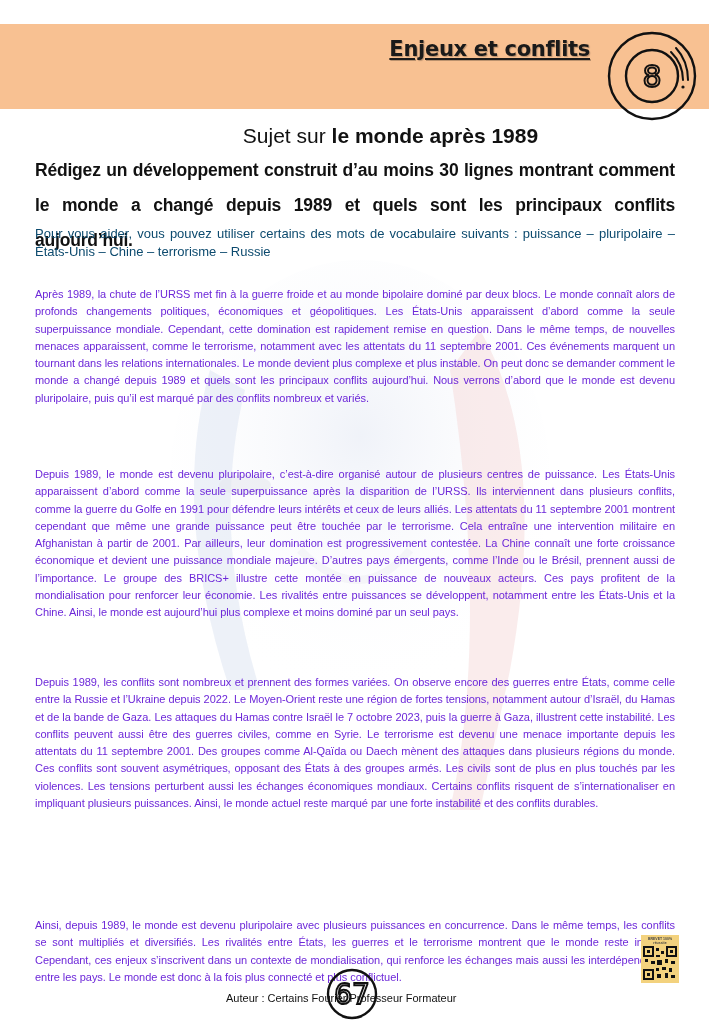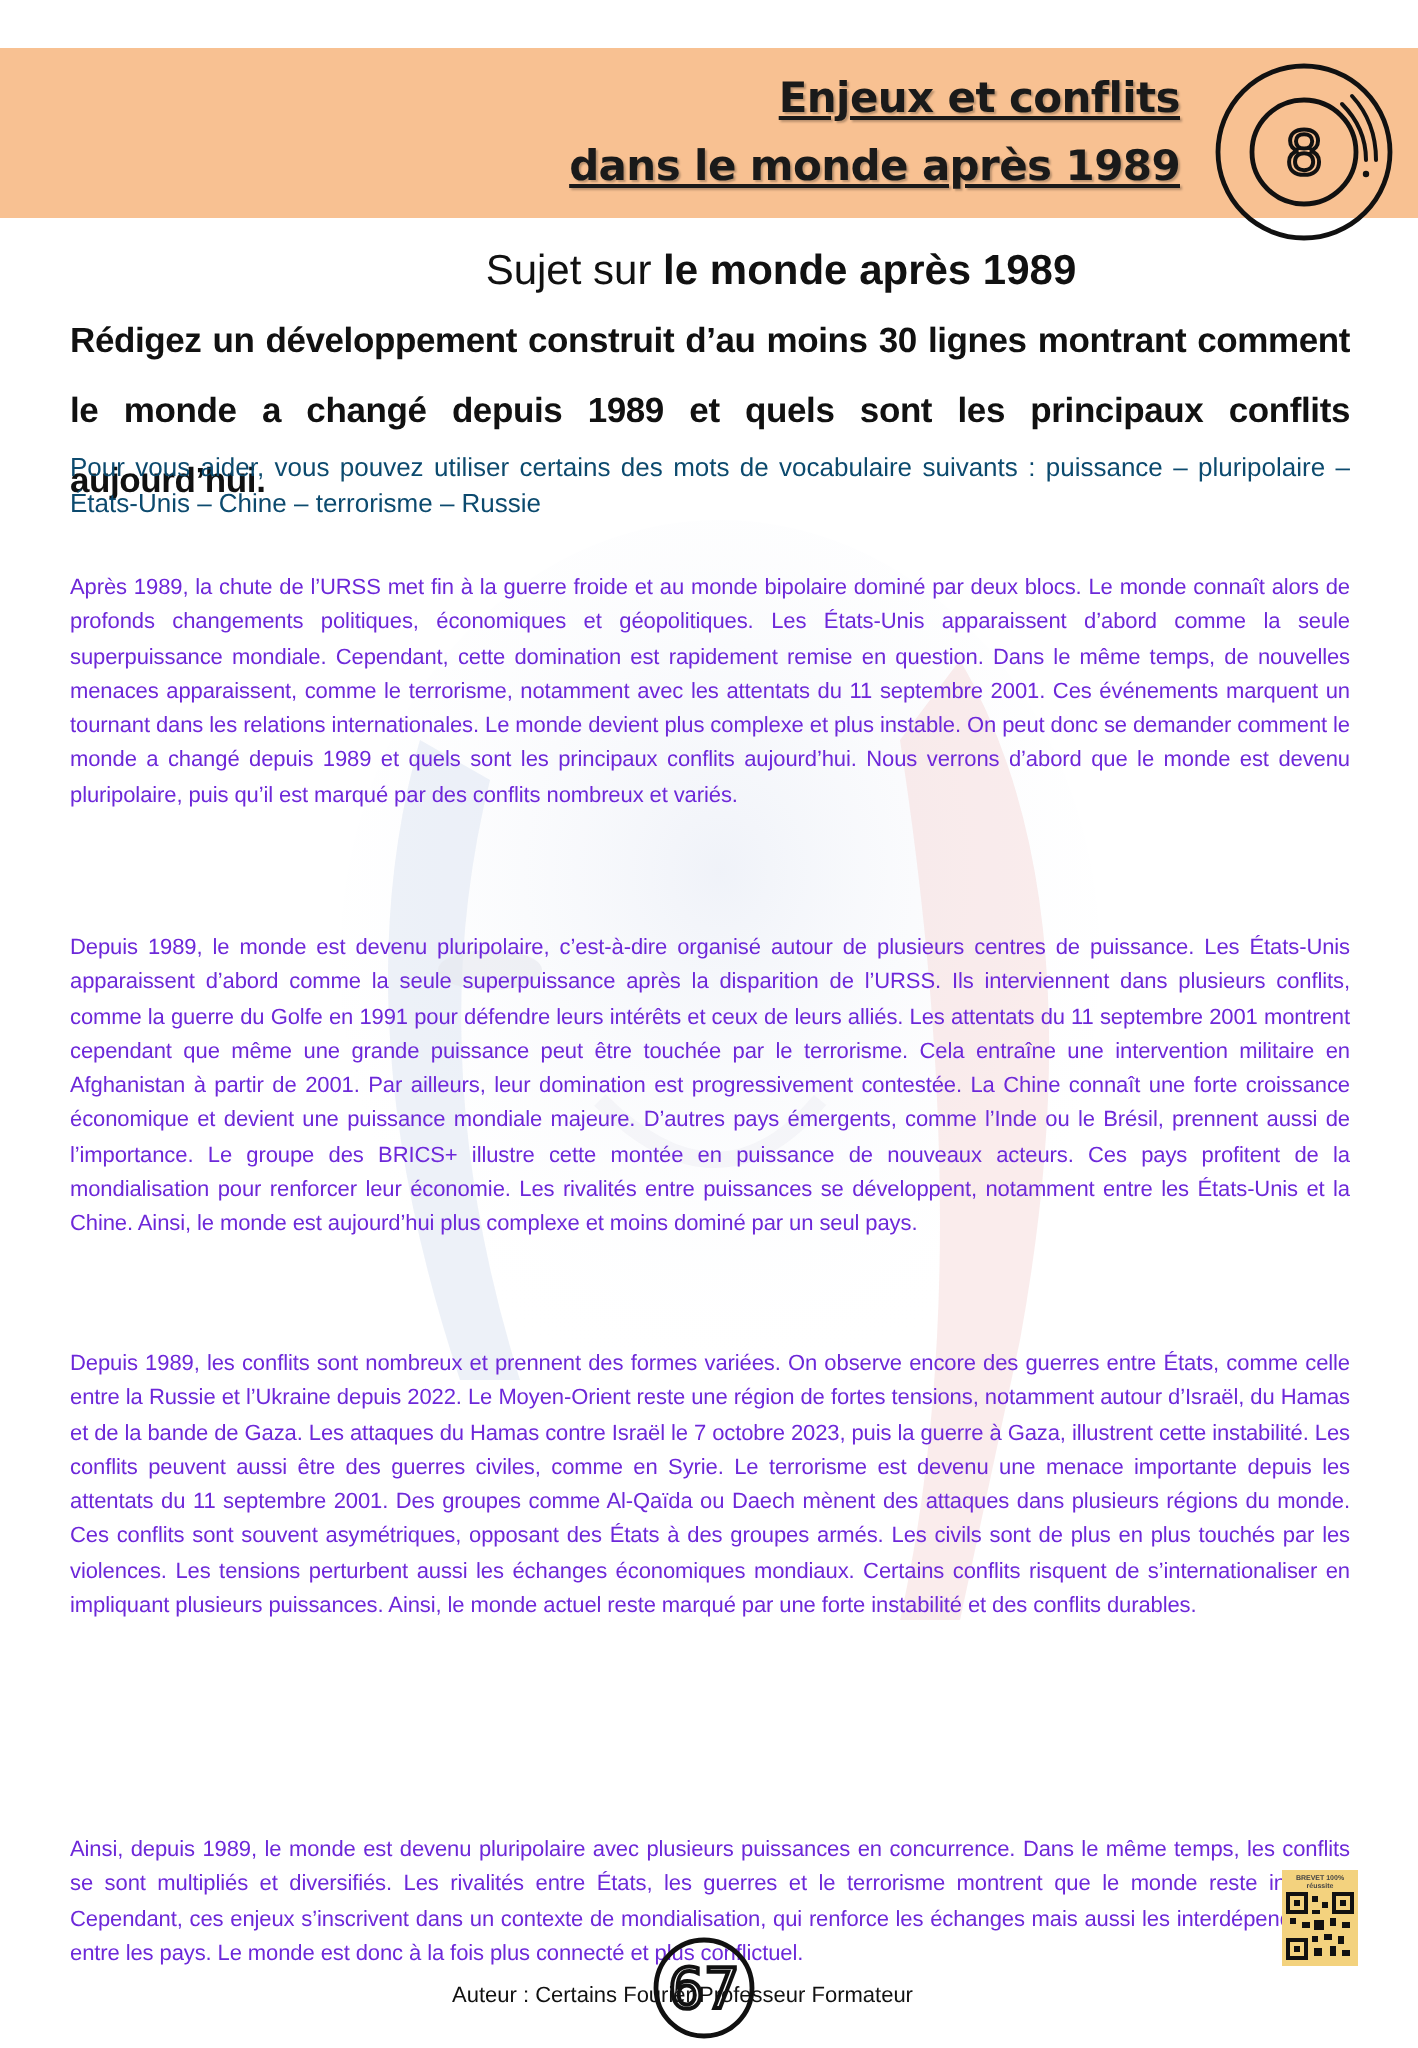--- a/index.html
+++ b/index.html
@@ -86,21 +86,20 @@
   <path d="M330 80 Q400 200 360 420 L330 560 L300 560 Q340 380 300 120 Z" fill="#f6dada" opacity="0.5"></path>
   <path d="M60 120 Q20 260 80 440 L110 440 Q60 280 95 140 Z" fill="#dfe5f3" opacity="0.55"></path>
   <ellipse cx="95" cy="235" rx="26" ry="10" fill="#e6e8ee" opacity="0.6"></ellipse>
   <path d="M150 300 Q210 360 260 300" stroke="#eeeef3" stroke-width="8" fill="none" opacity="0.5"></path>
 </svg>
 
 <div class="header-band"></div>
 
 <div class="header-title">
   <div>Enjeux et conflits</div>
-  <div>dans le monde après 1989</div>
 </div>
 
 <svg class="badge-icon" viewBox="0 0 96 96">
   <circle cx="48" cy="48" r="43" fill="none" stroke="#111" stroke-width="2.4"></circle>
   <circle cx="48" cy="48" r="26" fill="none" stroke="#111" stroke-width="2.4"></circle>
   <path d="M72 20 Q84 33 84 52" fill="none" stroke="#111" stroke-width="2" stroke-linecap="round"></path>
   <path d="M67 24 Q79 36 79 52" fill="none" stroke="#111" stroke-width="2" stroke-linecap="round"></path>
   <circle cx="79" cy="59" r="1.6" fill="#111"></circle>
   <text x="48" y="59" text-anchor="middle" font-family="DejaVu Sans, sans-serif" font-size="30" fill="none" stroke="#111" stroke-width="2">8</text>
 </svg>

